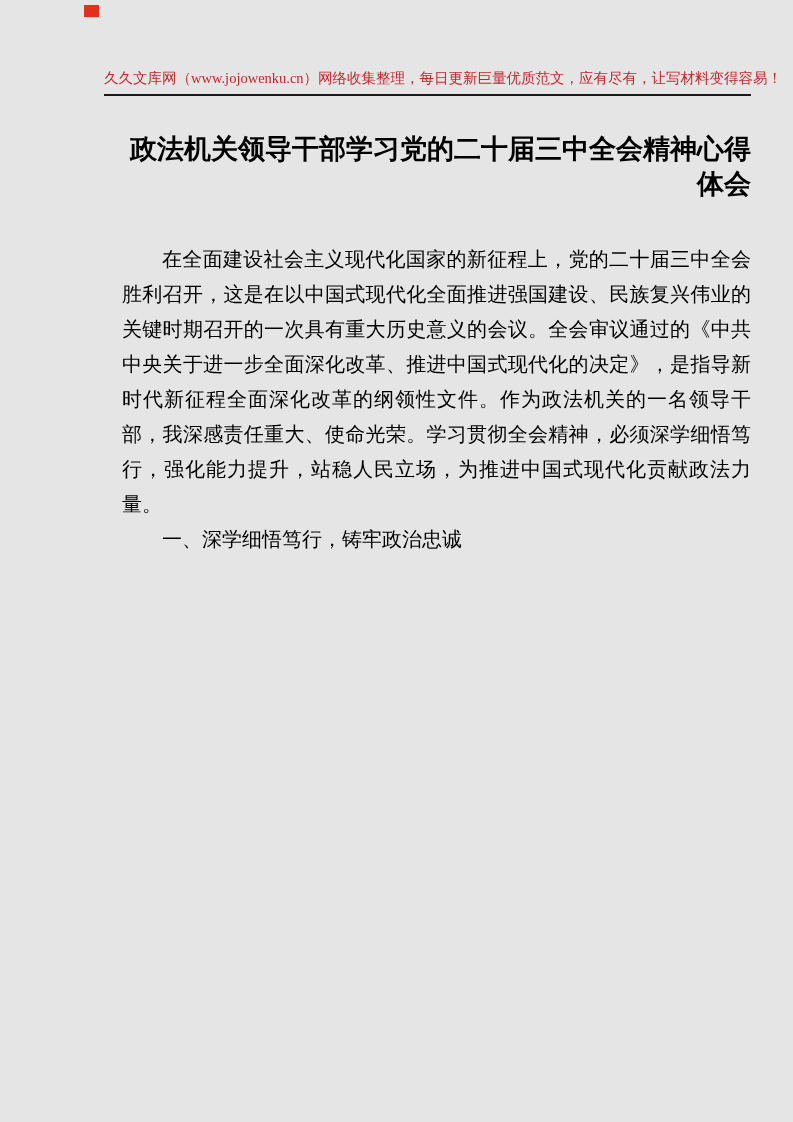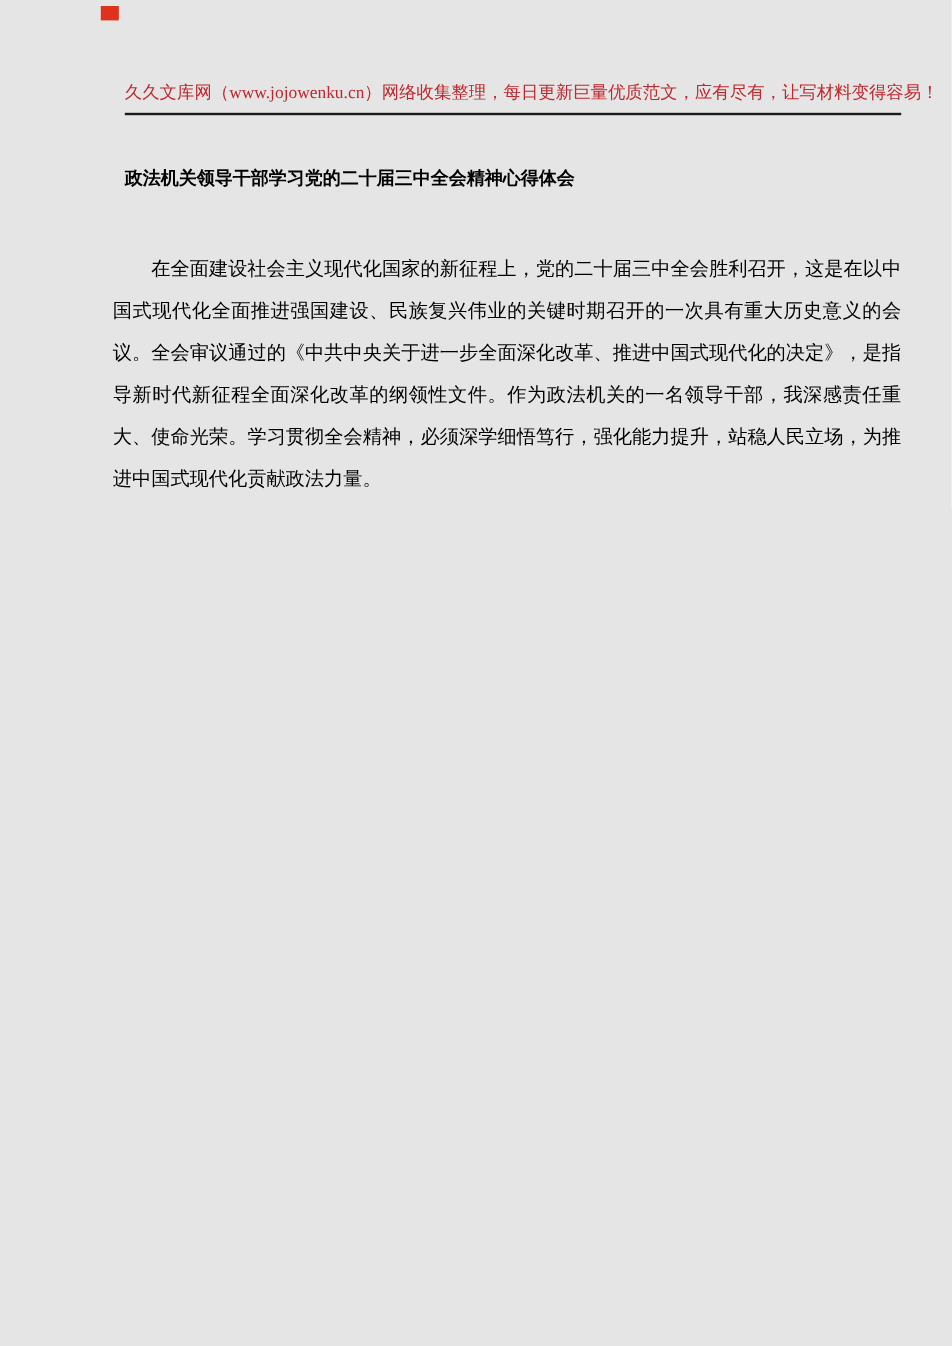--- a/index.html
+++ b/index.html
@@ -37,29 +37,29 @@
     white-space: nowrap;
   }
   .header-divider {
     margin: 7px 71px 0 75px;
     height: 0;
     border: none;
     border-top: 2px solid #1a1a1a;
   }
   .doc-title {
     margin: 36px 71px 0 75px;
-    text-align: left;
-    font-size: 15px;
+    text-align: right;
+    font-size: 27px;
     font-weight: bold;
     line-height: 35px;
     color: #000000;
   }
   .doc-body {
-    margin: 40px 71px 0 65px;
-    font-size: 16px;
+    margin: 40px 71px 0 93px;
+    font-size: 20px;
     line-height: 35px;
     text-align: justify;
     text-justify: inter-ideograph;
     color: #000000;
   }
   .doc-body p {
     margin: 0;
     padding: 0;
     text-indent: 2em;
   }
@@ -74,15 +74,16 @@
   <div class="header-wrap">
     <div class="header-notice">久久文库网（www.jojowenku.cn）网络收集整理，每日更新巨量优质范文，应有尽有，让写材料变得容易！</div>
   </div>
 
   <hr class="header-divider">
 
   <div class="doc-title">政法机关领导干部学习党的二十届三中全会精神心得体会</div>
 
   <div class="doc-body">
     <p>在全面建设社会主义现代化国家的新征程上，党的二十届三中全会胜利召开，这是在以中国式现代化全面推进强国建设、民族复兴伟业的关键时期召开的一次具有重大历史意义的会议。全会审议通过的《中共中央关于进一步全面深化改革、推进中国式现代化的决定》，是指导新时代新征程全面深化改革的纲领性文件。作为政法机关的一名领导干部，我深感责任重大、使命光荣。学习贯彻全会精神，必须深学细悟笃行，强化能力提升，站稳人民立场，为推进中国式现代化贡献政法力量。</p>
+    <p>一、深学细悟笃行，铸牢政治忠诚</p>
   </div>
 
 </div>
 
 </body></html>

